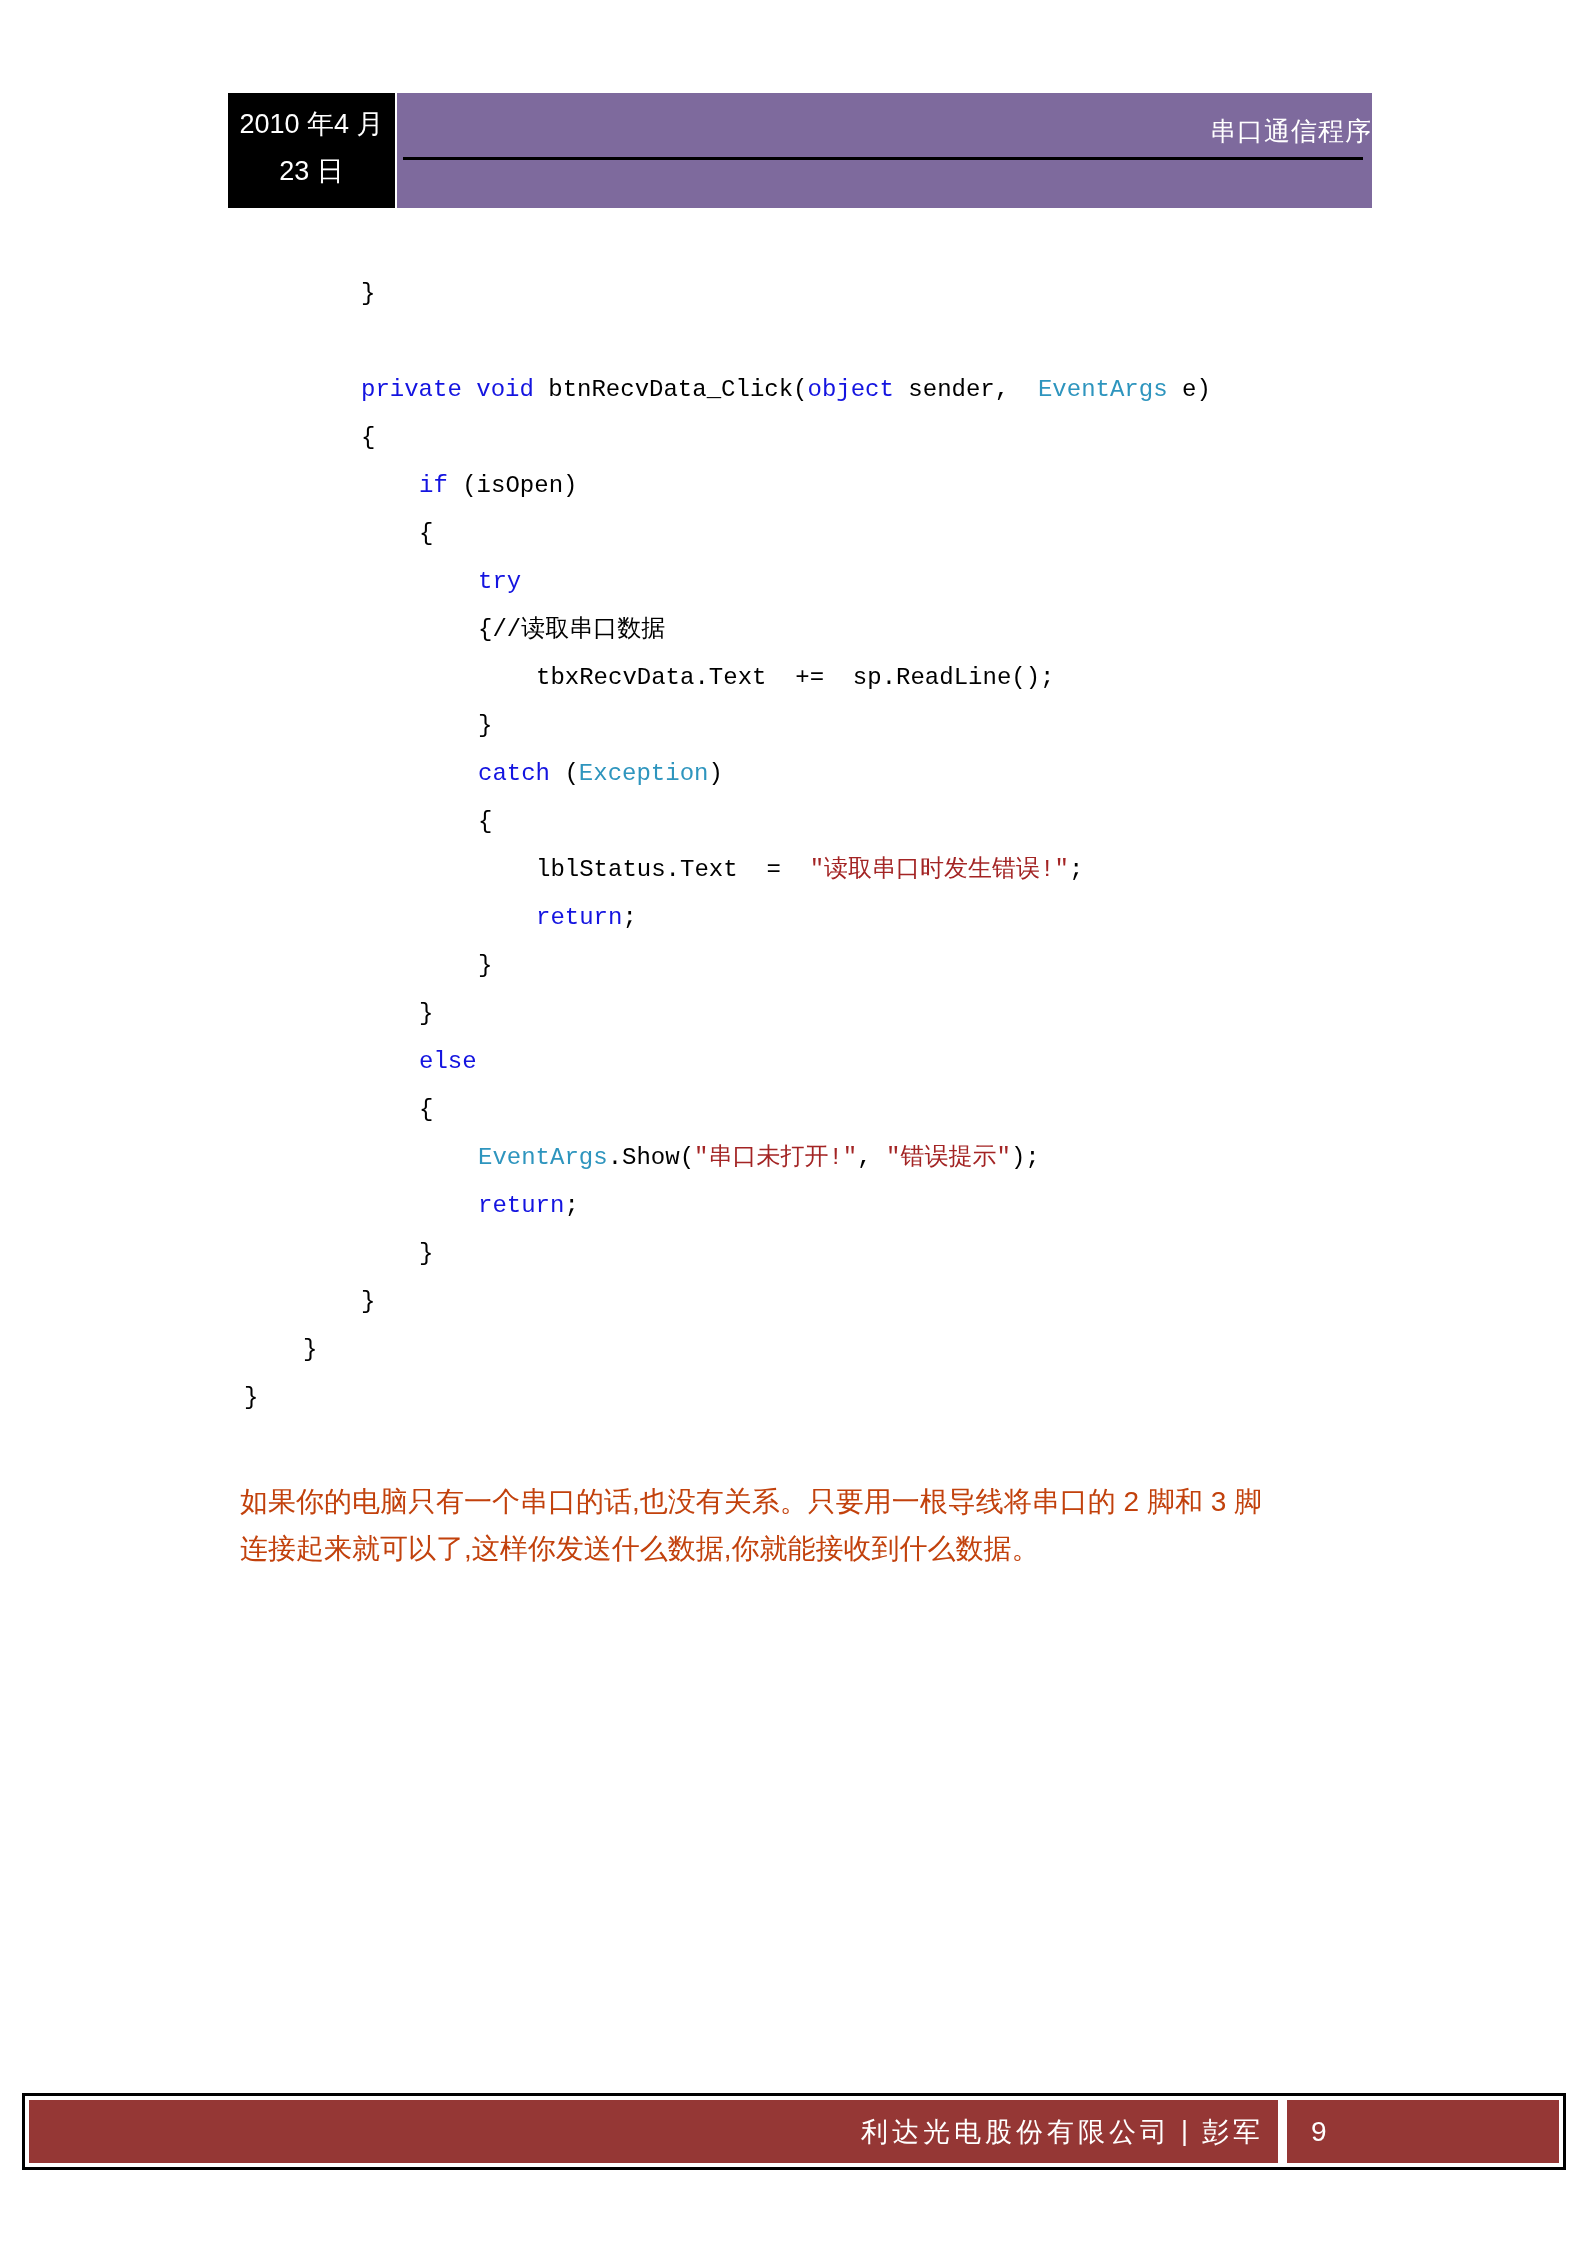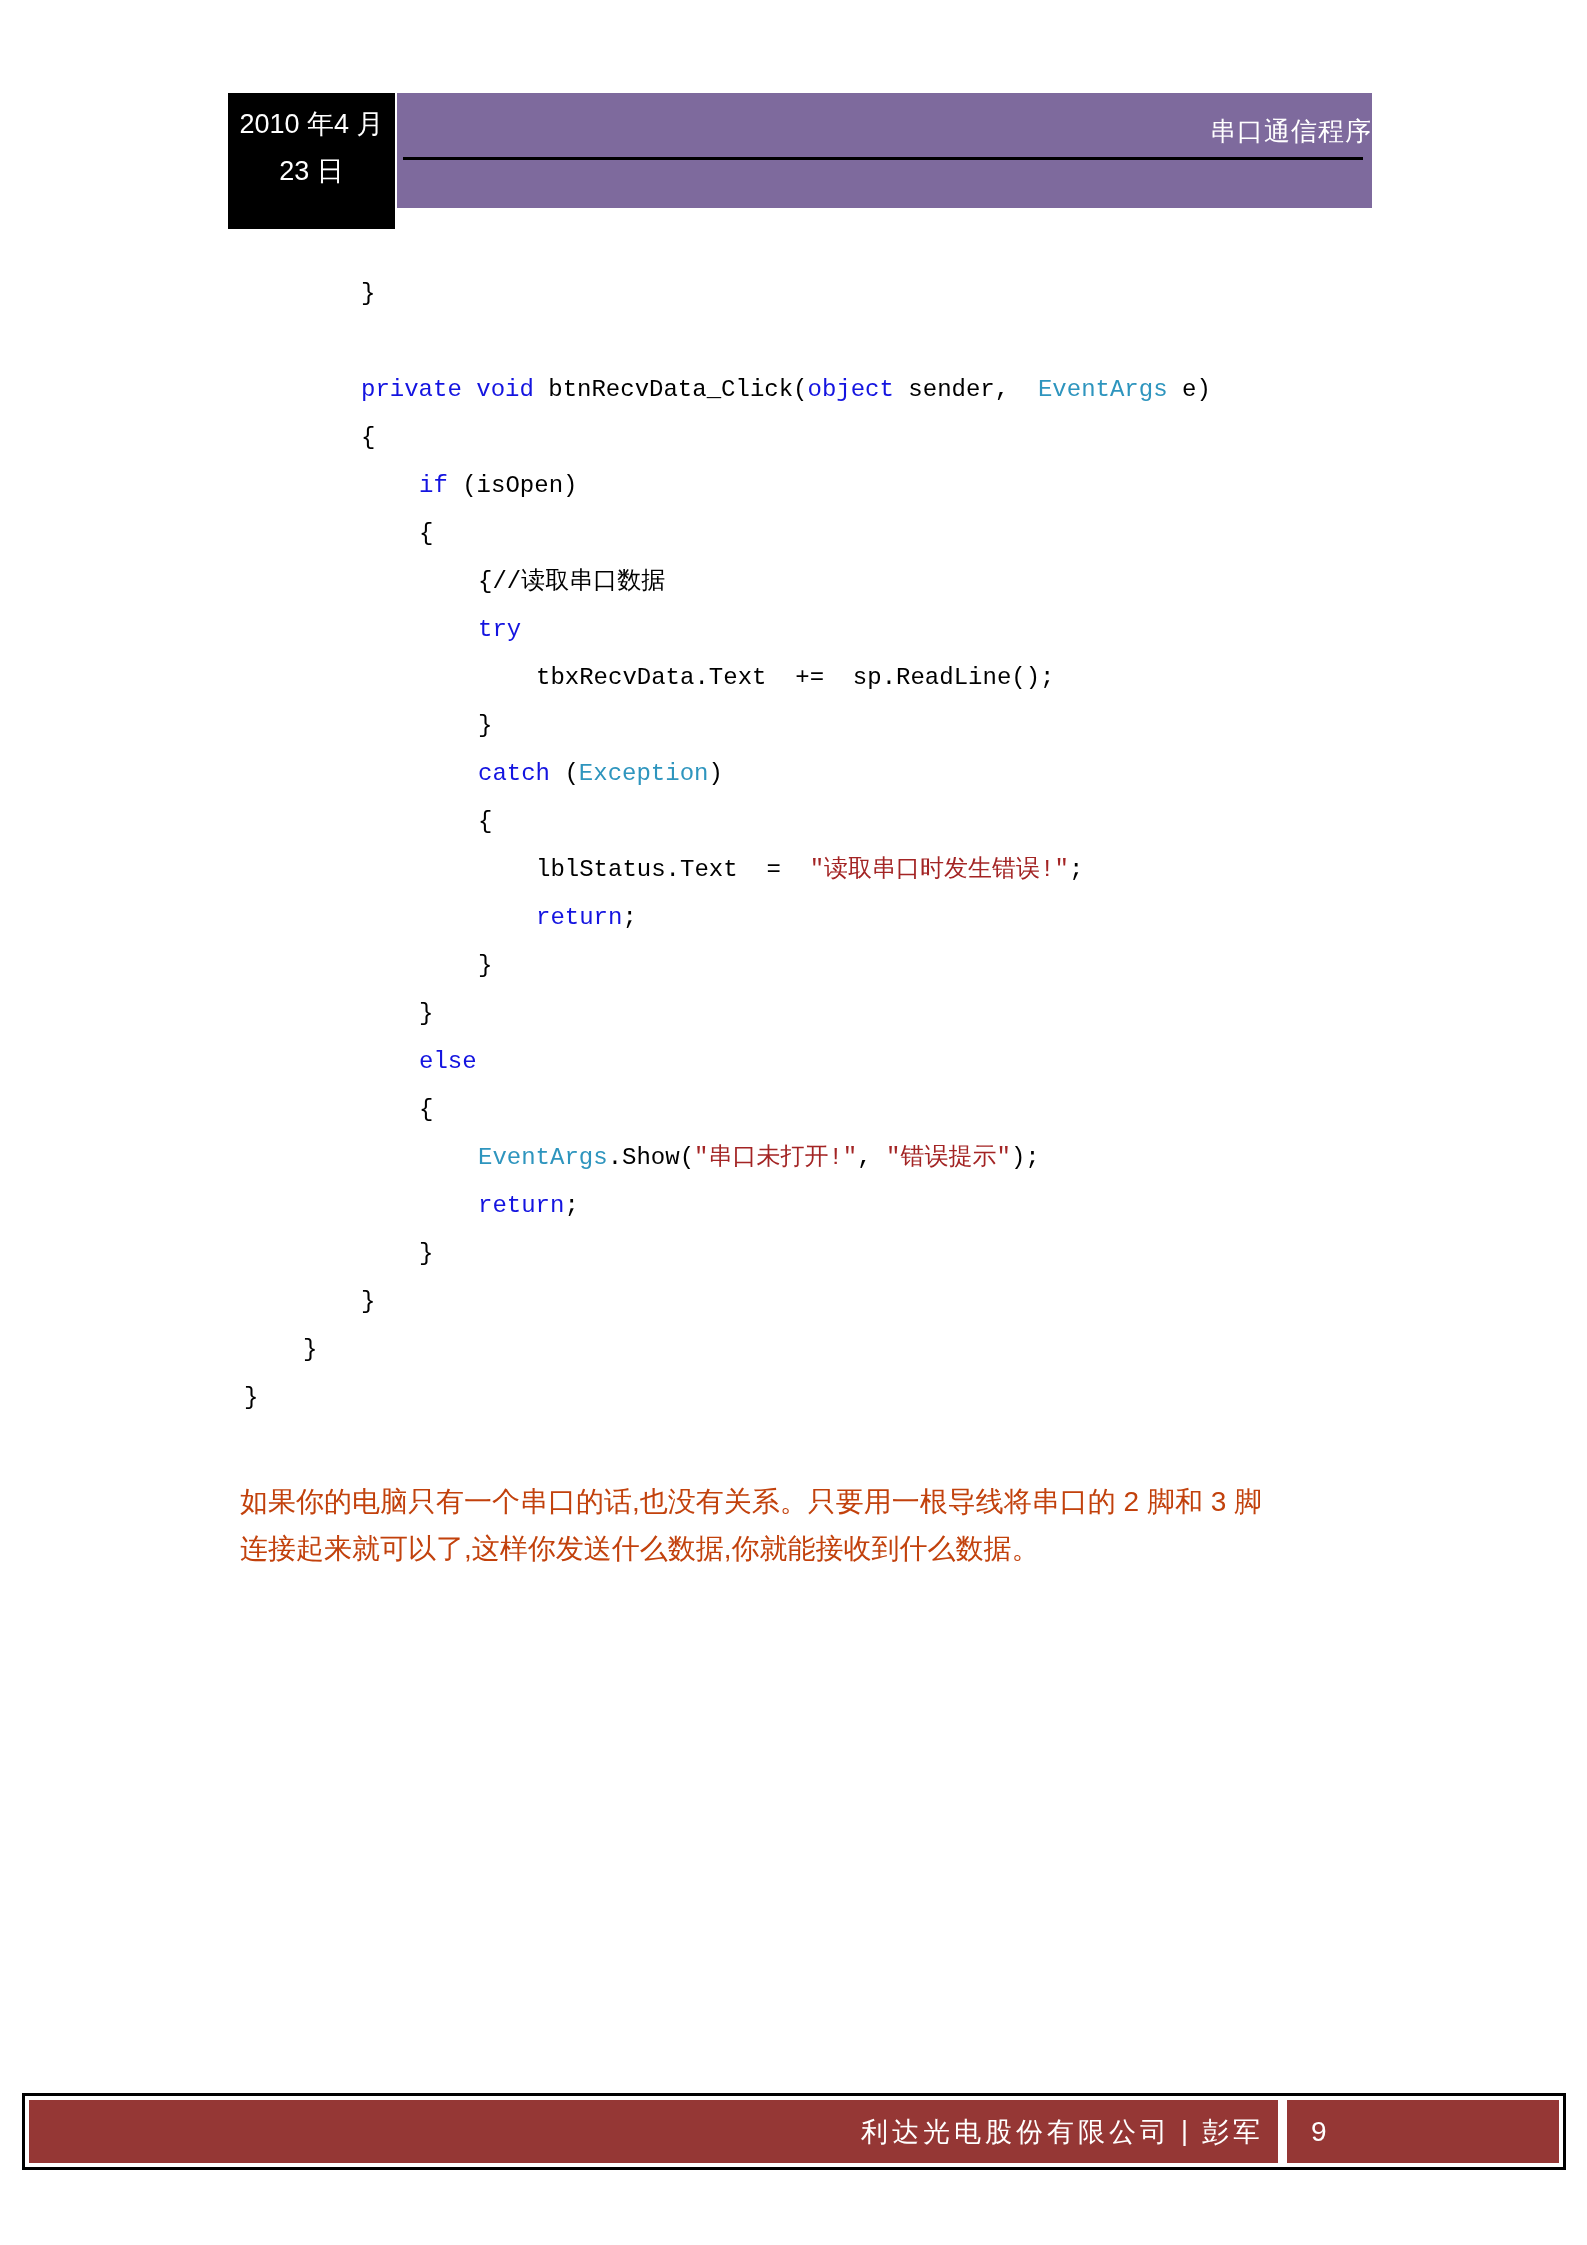--- a/index.html
+++ b/index.html
@@ -19,21 +19,21 @@
     background:var(--paper);
     margin:0 auto;
     overflow:hidden;
     font-family:"Liberation Sans", sans-serif;
     color:var(--ink);
   }
 
   
   .header{position:absolute;left:228px;top:93px;width:1144px;height:115px;display:flex;}
   .date-box{
-    width:167px;height:136px;background:var(--headerBlack);
+    width:167px;height:115px;background:var(--headerBlack);
     color:#fff;font-size:27px;text-align:center;
     display:flex;flex-direction:column;justify-content:flex-start;
     padding-top:8px;box-sizing:border-box;line-height:47px;
     margin-right:2px;
   }
   .banner{position:relative;flex:1;height:115px;background:var(--purple);}
   .banner-title{
     position:absolute;top:21px;left:0;width:100%;
     text-align:right;color:#fff;font-size:26px;letter-spacing:1px;
   }
@@ -97,22 +97,22 @@
     </div>
   </div>
 
   <div class="code-block">
       <div class="code-line ind-2"><span class="tok-plain">}</span></div>
       <div class="code-line ind-2"></div>
       <div class="code-line ind-2"><span class="tok-kw">private</span><span class="tok-plain"> </span><span class="tok-kw">void</span><span class="tok-plain"> btnRecvData_Click(</span><span class="tok-kw">object</span><span class="tok-plain"> sender,  </span><span class="tok-type">EventArgs</span><span class="tok-plain"> e)</span></div>
       <div class="code-line ind-2"><span class="tok-plain">{</span></div>
       <div class="code-line ind-3"><span class="tok-kw">if</span><span class="tok-plain"> (isOpen)</span></div>
       <div class="code-line ind-3"><span class="tok-plain">{</span></div>
+      <div class="code-line ind-4"><span class="tok-kw">try</span></div>
       <div class="code-line ind-4"><span class="tok-plain">{//读取串口数据</span></div>
-      <div class="code-line ind-4"><span class="tok-kw">try</span></div>
       <div class="code-line ind-5"><span class="tok-plain">tbxRecvData.Text  +=  sp.ReadLine();</span></div>
       <div class="code-line ind-4"><span class="tok-plain">}</span></div>
       <div class="code-line ind-4"><span class="tok-kw">catch</span><span class="tok-plain"> (</span><span class="tok-type">Exception</span><span class="tok-plain">)</span></div>
       <div class="code-line ind-4"><span class="tok-plain">{</span></div>
       <div class="code-line ind-5"><span class="tok-plain">lblStatus.Text  =  </span><span class="tok-str">″读取串口时发生错误!″</span><span class="tok-plain">;</span></div>
       <div class="code-line ind-5"><span class="tok-kw">return</span><span class="tok-plain">;</span></div>
       <div class="code-line ind-4"><span class="tok-plain">}</span></div>
       <div class="code-line ind-3"><span class="tok-plain">}</span></div>
       <div class="code-line ind-3"><span class="tok-kw">else</span></div>
       <div class="code-line ind-3"><span class="tok-plain">{</span></div>

